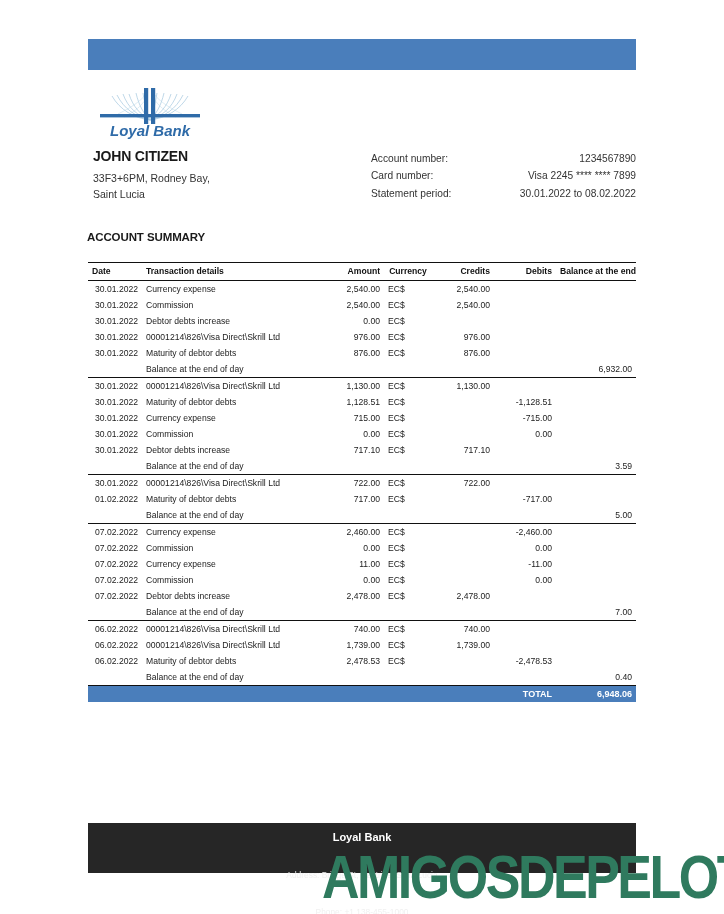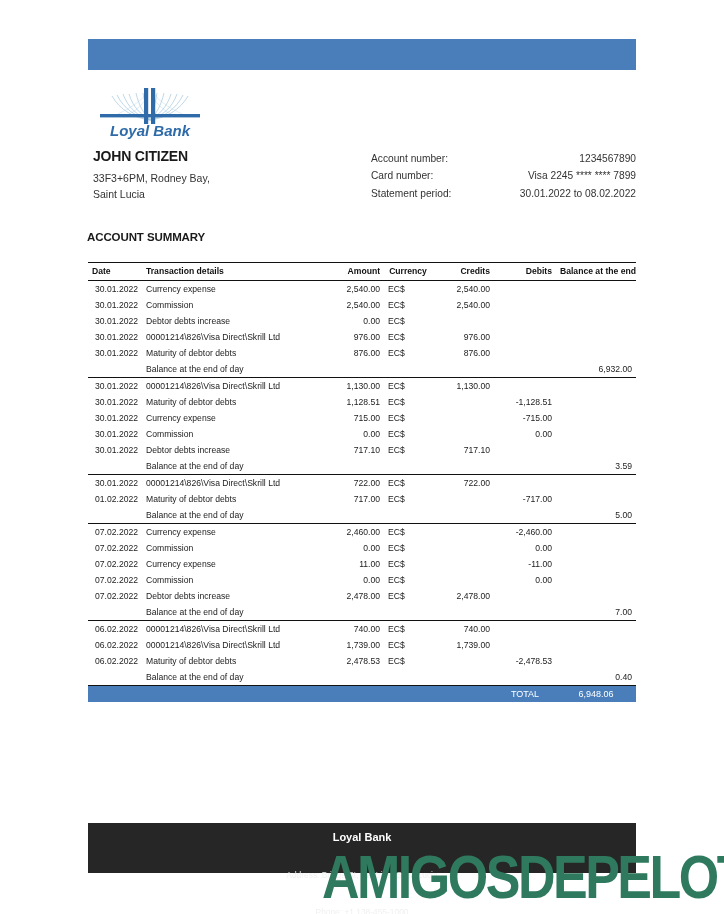--- a/index.html
+++ b/index.html
@@ -137,25 +137,24 @@
 
   tr.balance-row td {
     padding-bottom: 3px;
   }
   tr.block-end td {
     border-bottom: 1.4px solid #111111;
   }
   tr.total-row td {
     background: #4a7ebb;
     color: #ffffff;
-    font-weight: normal;
+    font-weight: bold;
     font-size: 9px;
     padding-top: 4px;
     padding-bottom: 4px;
-    text-align: center;
   }
   td.total-label { text-align: right; padding-right: 6px; }
   td.total-value { text-align: right; padding-right: 4px; }
   
   #footer {
     position: absolute;
     left: 88px;
     top: 823px;
     width: 548px;
     height: 50px;

